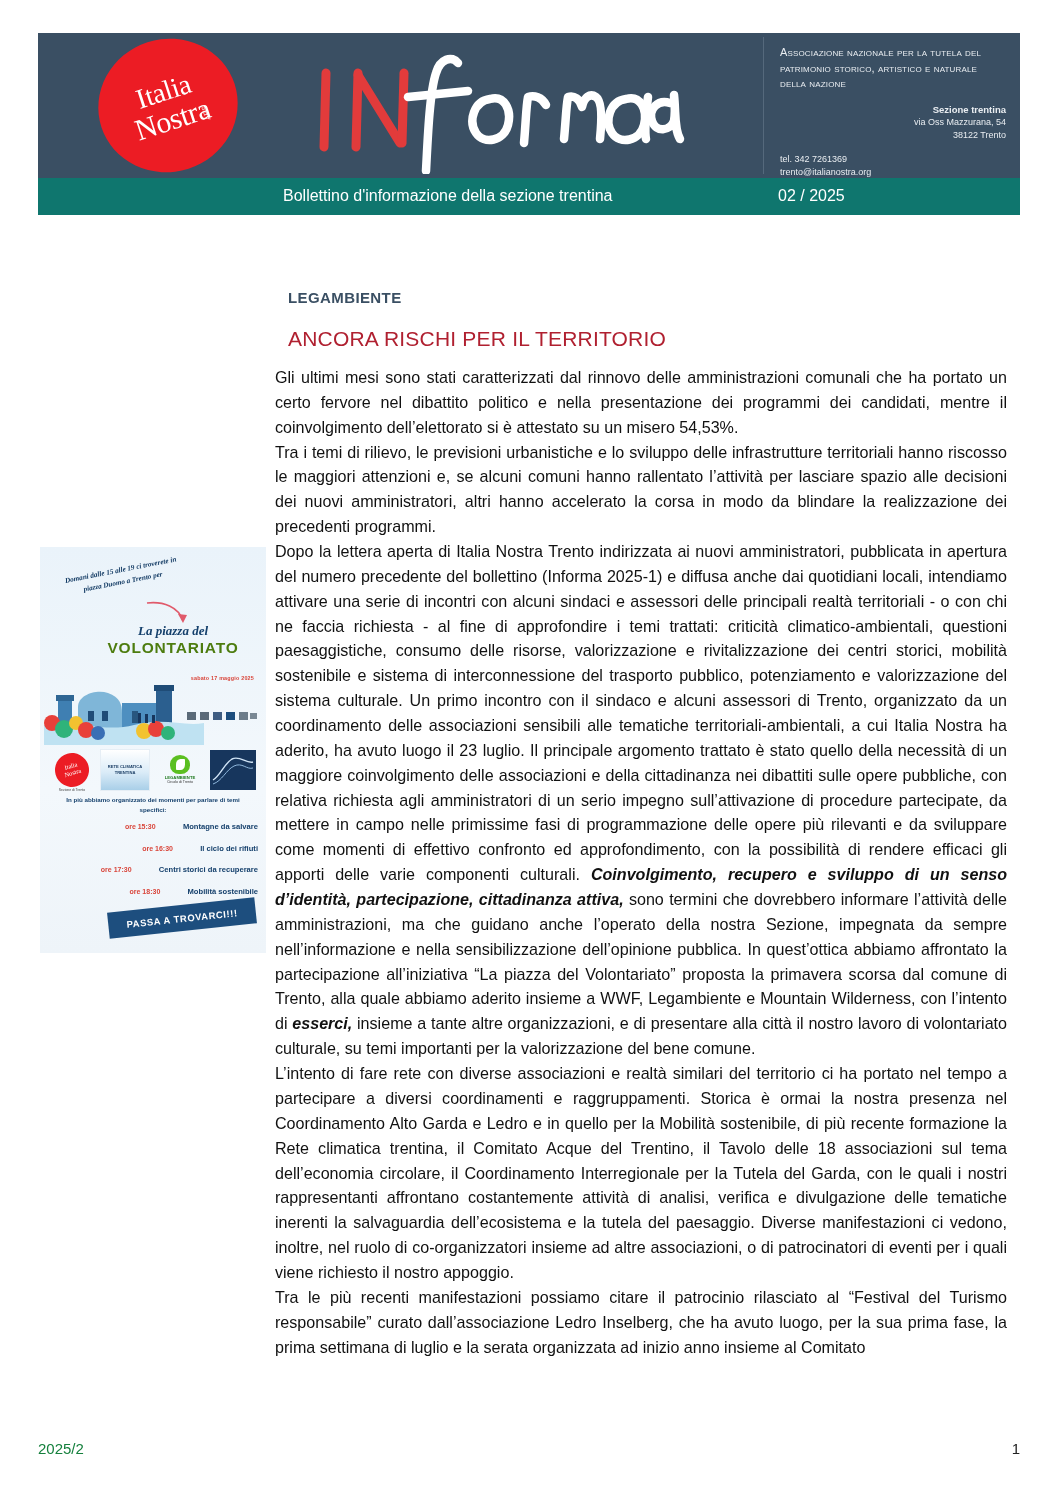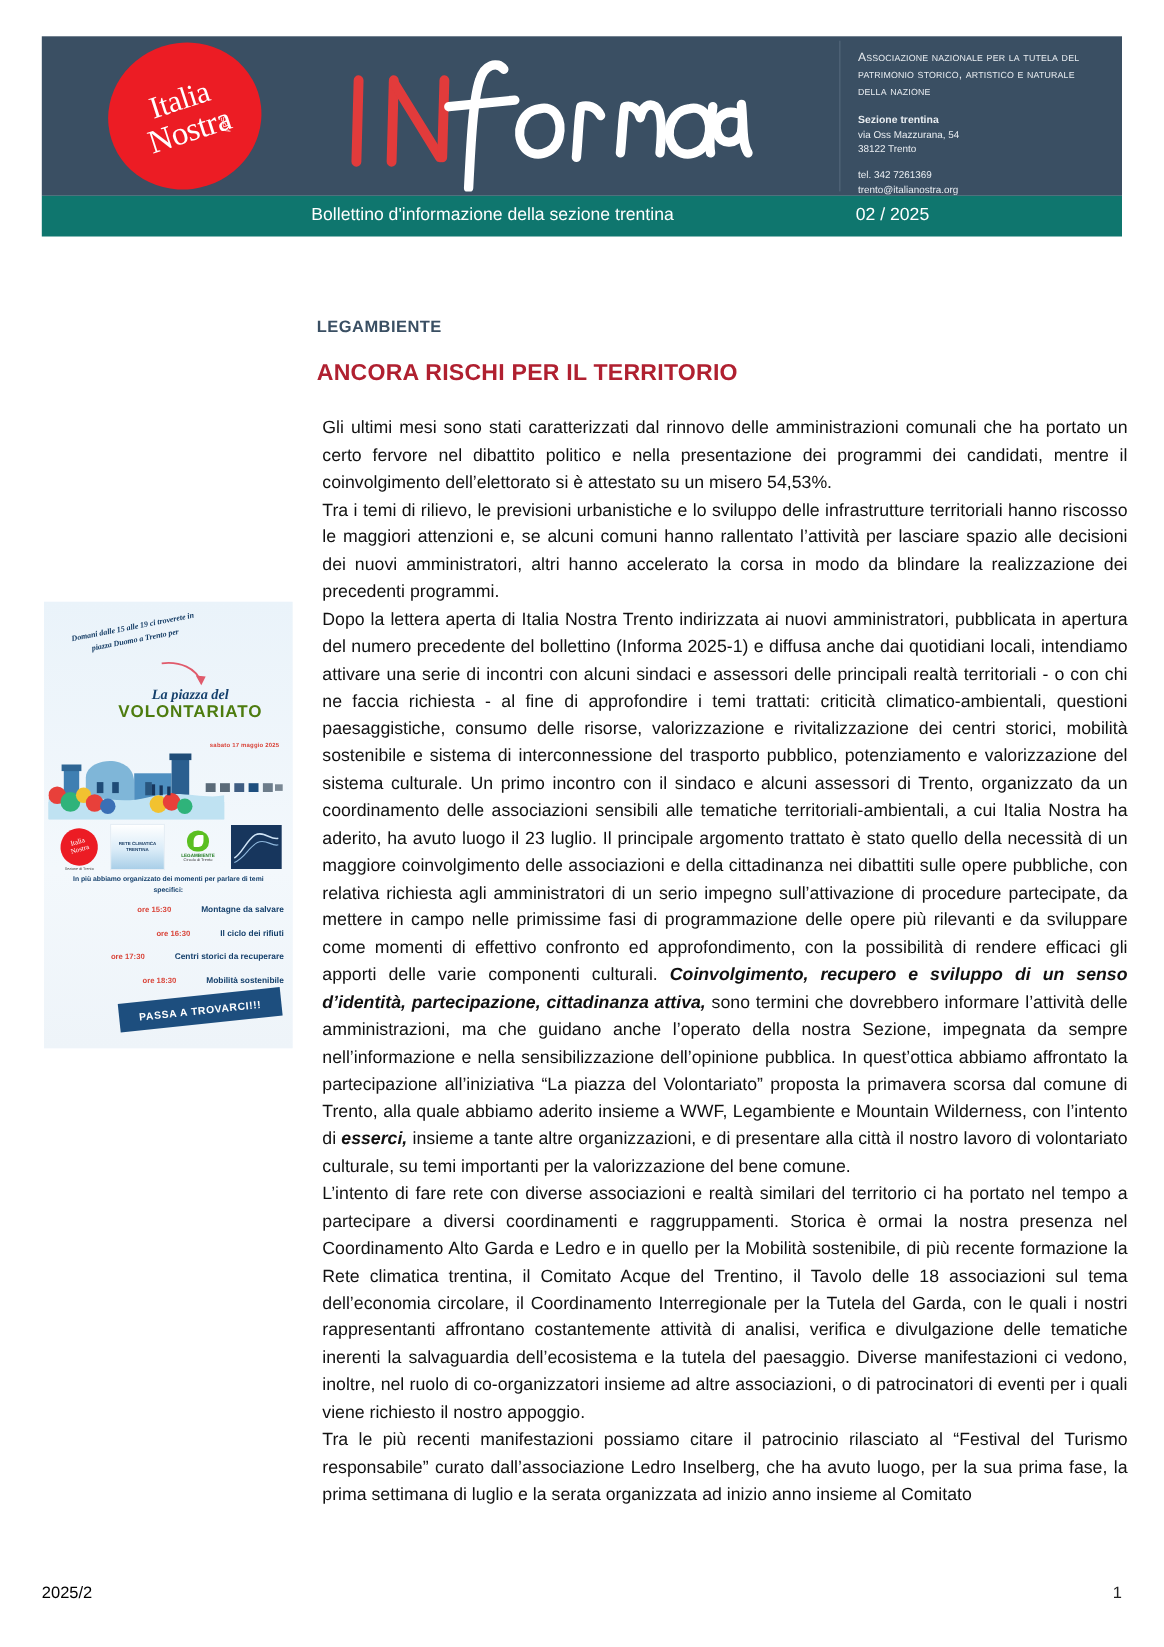--- a/index.html
+++ b/index.html
@@ -98,21 +98,21 @@
   .hi-assoc {
     font-size: 11px;
     font-variant: small-caps;
     letter-spacing: 0.15px;
     line-height: 1.42;
     margin-bottom: 11px;
     text-transform: lowercase;
   }
   .hi-assoc::first-letter { text-transform: uppercase; }
   .hi-bold { font-weight: bold; font-size: 9.5px; }
-  .hi-block { margin-bottom: 11px; line-height: 1.42; }
+  .hi-block { margin-bottom: 11px; line-height: 1.42; text-align: right; }
   .hi-block-last { line-height: 1.42; }
 
   .subbar {
     position: absolute;
     left: 38px;
     top: 178px;
     width: 982px;
     height: 37px;
     background: #0f766e;
   }
@@ -139,37 +139,36 @@
     font-size: 15px;
     font-weight: bold;
     color: #3a4f63;
     letter-spacing: 0.4px;
   }
   .headline {
     position: absolute;
     left: 288px;
     top: 313px;
     font-size: 21px;
-    font-weight: bold;
+    font-weight: normal;
     color: #b02030;
     letter-spacing: 0.2px;
   }
 
   
   .article {
     position: absolute;
-    left: 293px;
+    left: 275px;
     top: 365px;
     width: 732px;
     font-size: 16.1px;
     line-height: 1.545;
     text-align: justify;
     color: #111111;
     text-justify: inter-word;
-    margin-top: 12px;
   }
   .article p { margin: 0; }
   .bi { font-weight: bold; font-style: italic; }
 
   
   .poster {
     position: absolute;
     left: 40px;
     top: 547px;
     width: 226px;
@@ -398,21 +397,21 @@
     font-weight: bold;
     letter-spacing: 0.6px;
   }
 
   
   .footer-left {
     position: absolute;
     left: 38px;
     top: 1440px;
     font-size: 15px;
-    color: #000000;
+    color: #15803d;
   }
   .footer-right {
     position: absolute;
     right: 38px;
     top: 1440px;
     font-size: 15px;
     color: #222;
   }
 </style>
 </head>

